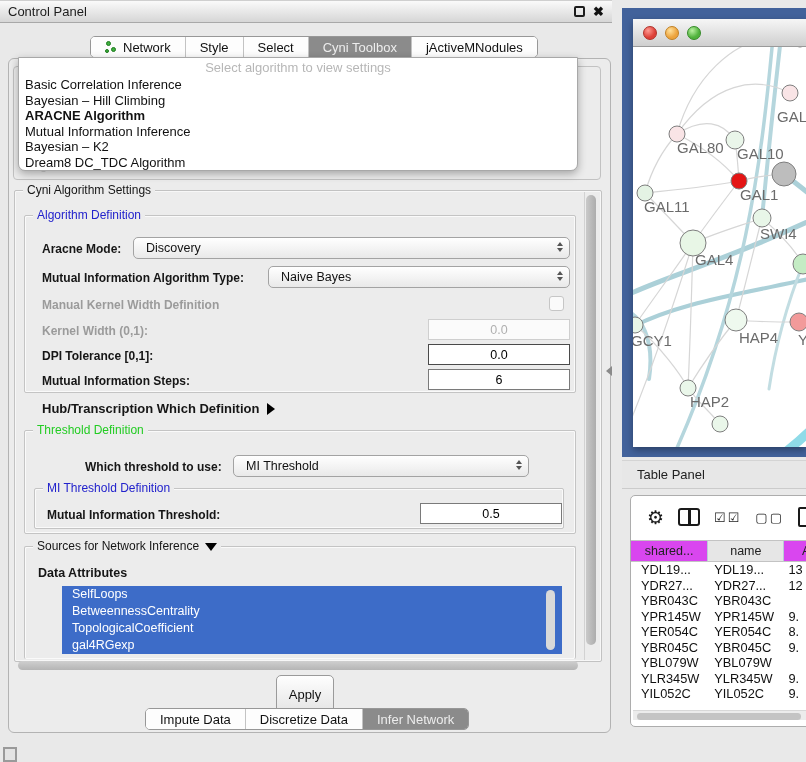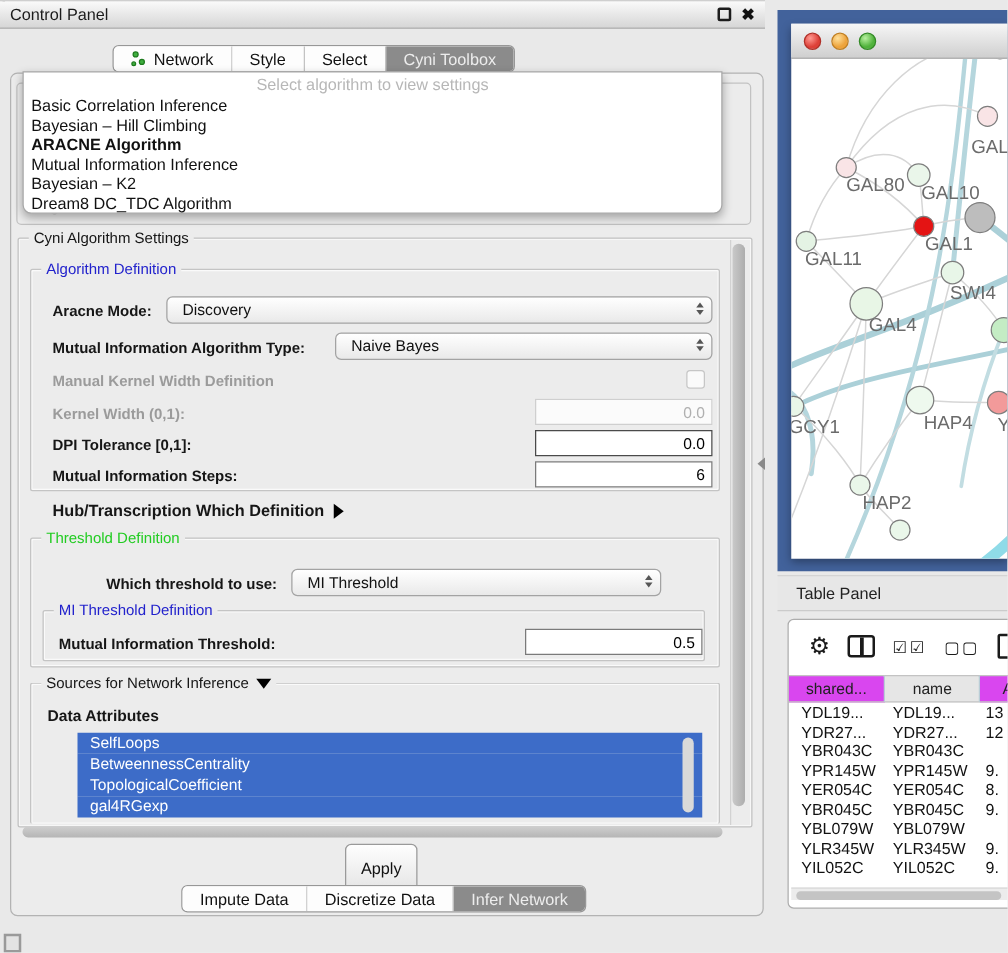--- a/index.html
+++ b/index.html
@@ -53,21 +53,21 @@
   #hscroll-thumb { left:18px; top:661px; width:560px; height:9px; background:linear-gradient(#cfcfcf,#b5b5b5); border-radius:5px; }
 
   .lbl { font-size:12px; font-weight:bold; color:#161616; white-space:nowrap; }
   .lbl.dis { color:#9b9b9b; }
   .combo { position:absolute; height:22px; border:1px solid #a3a3a3; border-radius:5px;
     background:linear-gradient(#ffffff,#e9e9e9); display:flex; align-items:center; font-size:12.5px; color:#111; padding:0 20px 0 12px; }
   .stepper { position:absolute; right:6px; top:4px; display:flex; flex-direction:column; gap:2px; }
   .stepper b { width:0; height:0; border-left:3.5px solid transparent; border-right:3.5px solid transparent; }
   .stepper .up { border-bottom:4px solid #555; }
   .stepper .dn { border-top:4px solid #555; }
-  .field { position:absolute; height:21px; background:#fff; font-size:12.5px; text-align:right; padding:0 5px;
+  .field { position:absolute; height:21px; background:#fff; font-size:12.5px; text-align:center; padding:0 5px;
     line-height:20px; color:#000; }
   .checkbox { position:absolute; width:15px; height:15px; border:1px solid #c6c6c6; border-radius:3px; background:#fafafa; }
 
   .tri-right { display:inline-block; width:0; height:0; border-top:6px solid transparent; border-bottom:6px solid transparent;
     border-left:8px solid #000; margin-left:8px; vertical-align:-2px; }
   .tri-down { display:inline-block; width:0; height:0; border-left:6px solid transparent; border-right:6px solid transparent;
     border-top:8px solid #000; margin-left:6px; vertical-align:-1px; }
 
   #attr-list { left:38px; top:586px; width:524px; height:71px; overflow:hidden;padding-left:24px; }
   .attr-item { background:#3d6cc8; color:#fff; font-size:12.5px; height:17px; line-height:17px; padding-left:10px; }
@@ -128,20 +128,21 @@
 
 <div class="abs seg-control" id="top-tabs">
     <div class="seg"><span class="net-icon">
         <i style="left:1px;top:0;width:5px;height:5px;"></i>
         <i style="left:6px;top:6px;width:5px;height:5px;"></i>
         <i style="left:0;top:8px;width:4px;height:4px;"></i>
       </span>Network</div>
     <div class="seg">Style</div>
     <div class="seg">Select</div>
     <div class="seg sel">Cyni Toolbox</div>
+    <div class="seg">jActiveMNodules</div>
   </div>
 
 <div class="abs" id="inner-panel"></div>
 <div class="abs" id="ghost-combo"></div>
 <div class="abs" id="ghost-text">gal-filtered sif default node</div>
 
 <div class="abs" id="algo-popup">
   <div id="algo-placeholder">Select algorithm to view settings</div>
   <div id="algo-list">
       <div class="algo-item">Basic Correlation Inference</div>

